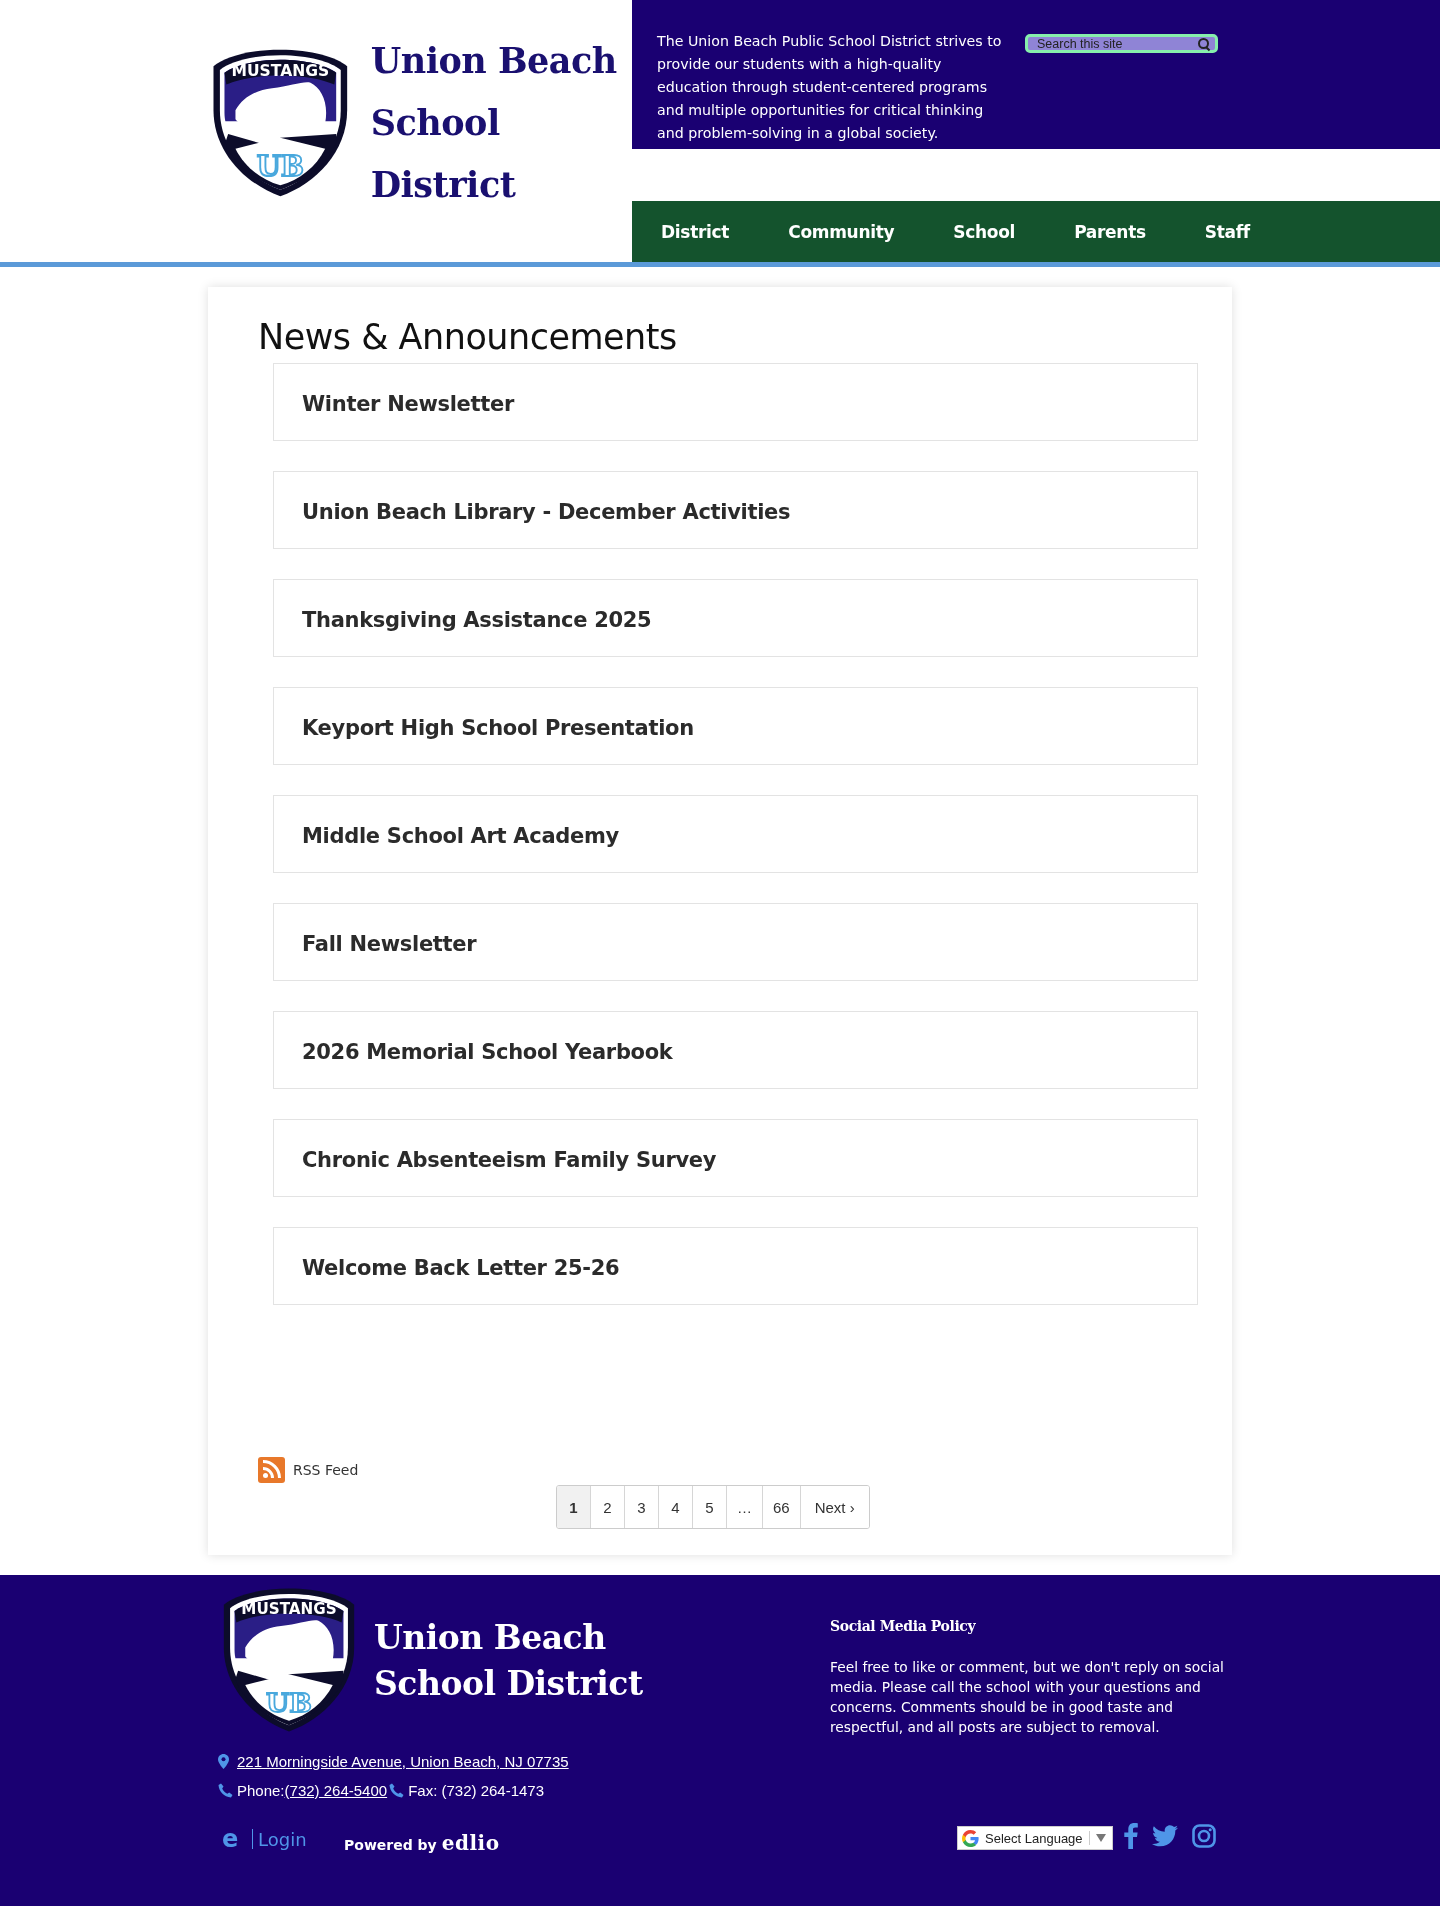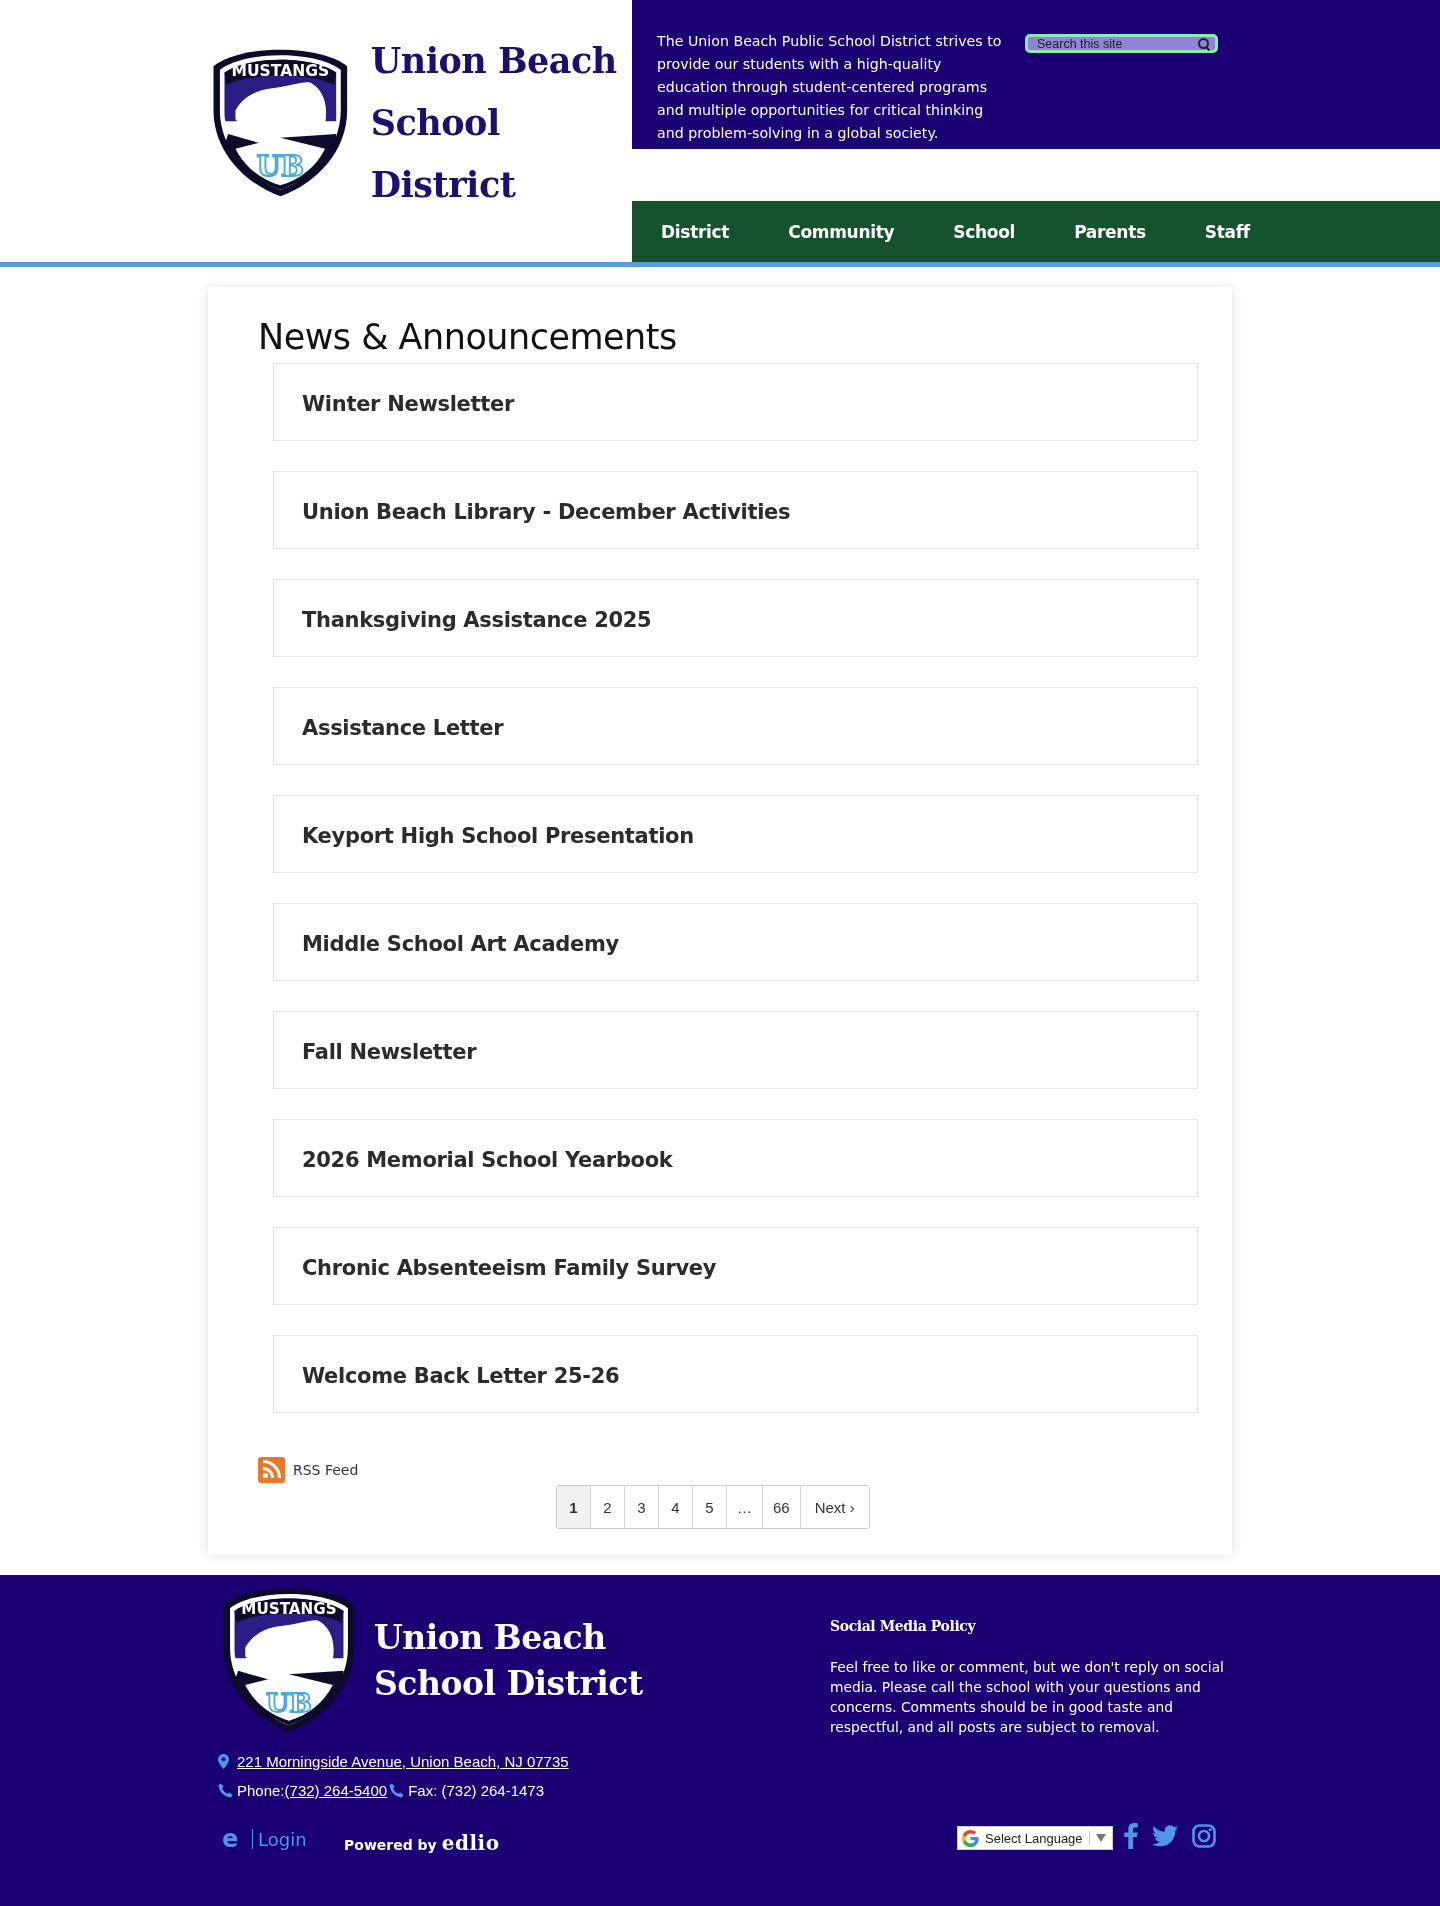--- a/index.html
+++ b/index.html
@@ -117,23 +117,20 @@
       <a class="news-item">
           <span>Winter Newsletter</span>
         </a>
       <a class="news-item">
           <span>Union Beach Library - December Activities</span>
         </a>
       <a class="news-item">
           <span>Thanksgiving Assistance 2025</span>
         </a>
       <a class="news-item">
-          <span>Assistance Letter</span>
-        </a>
-      <a class="news-item">
           <span>Keyport High School Presentation</span>
         </a>
       <a class="news-item">
           <span>Middle School Art Academy</span>
         </a>
       <a class="news-item">
           <span>Fall Newsletter</span>
         </a>
       <a class="news-item">
           <span>2026 Memorial School Yearbook</span>

